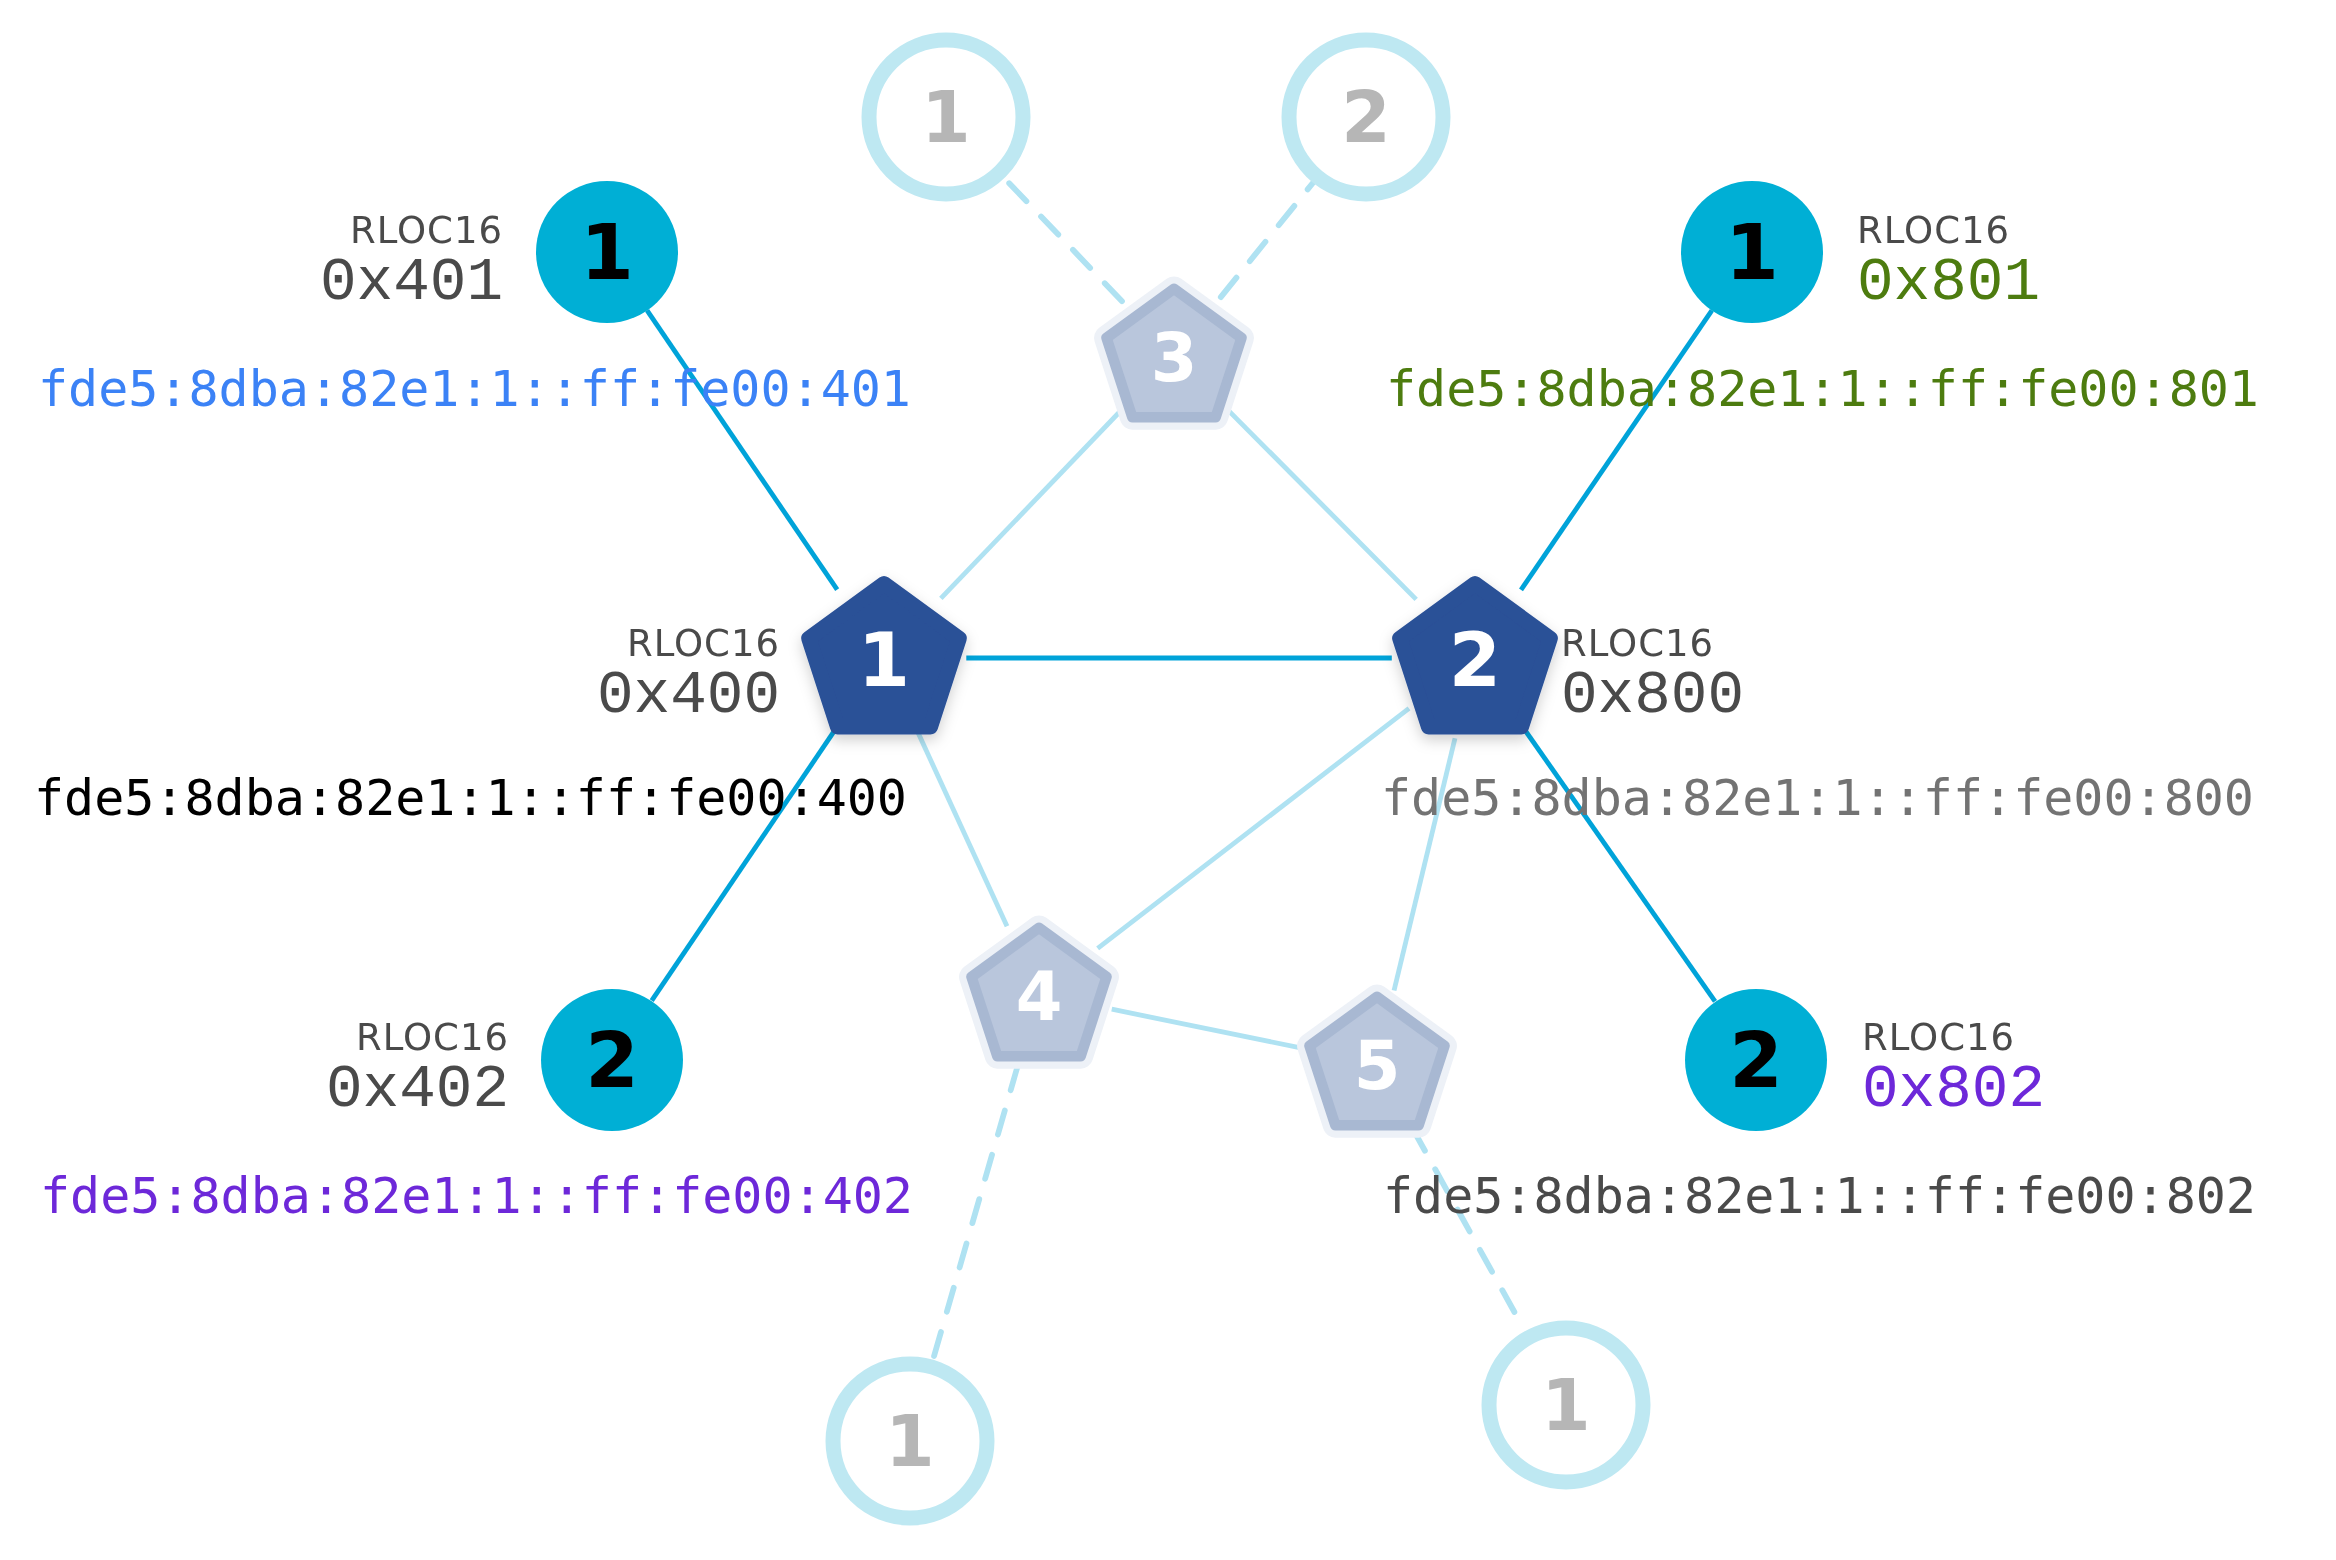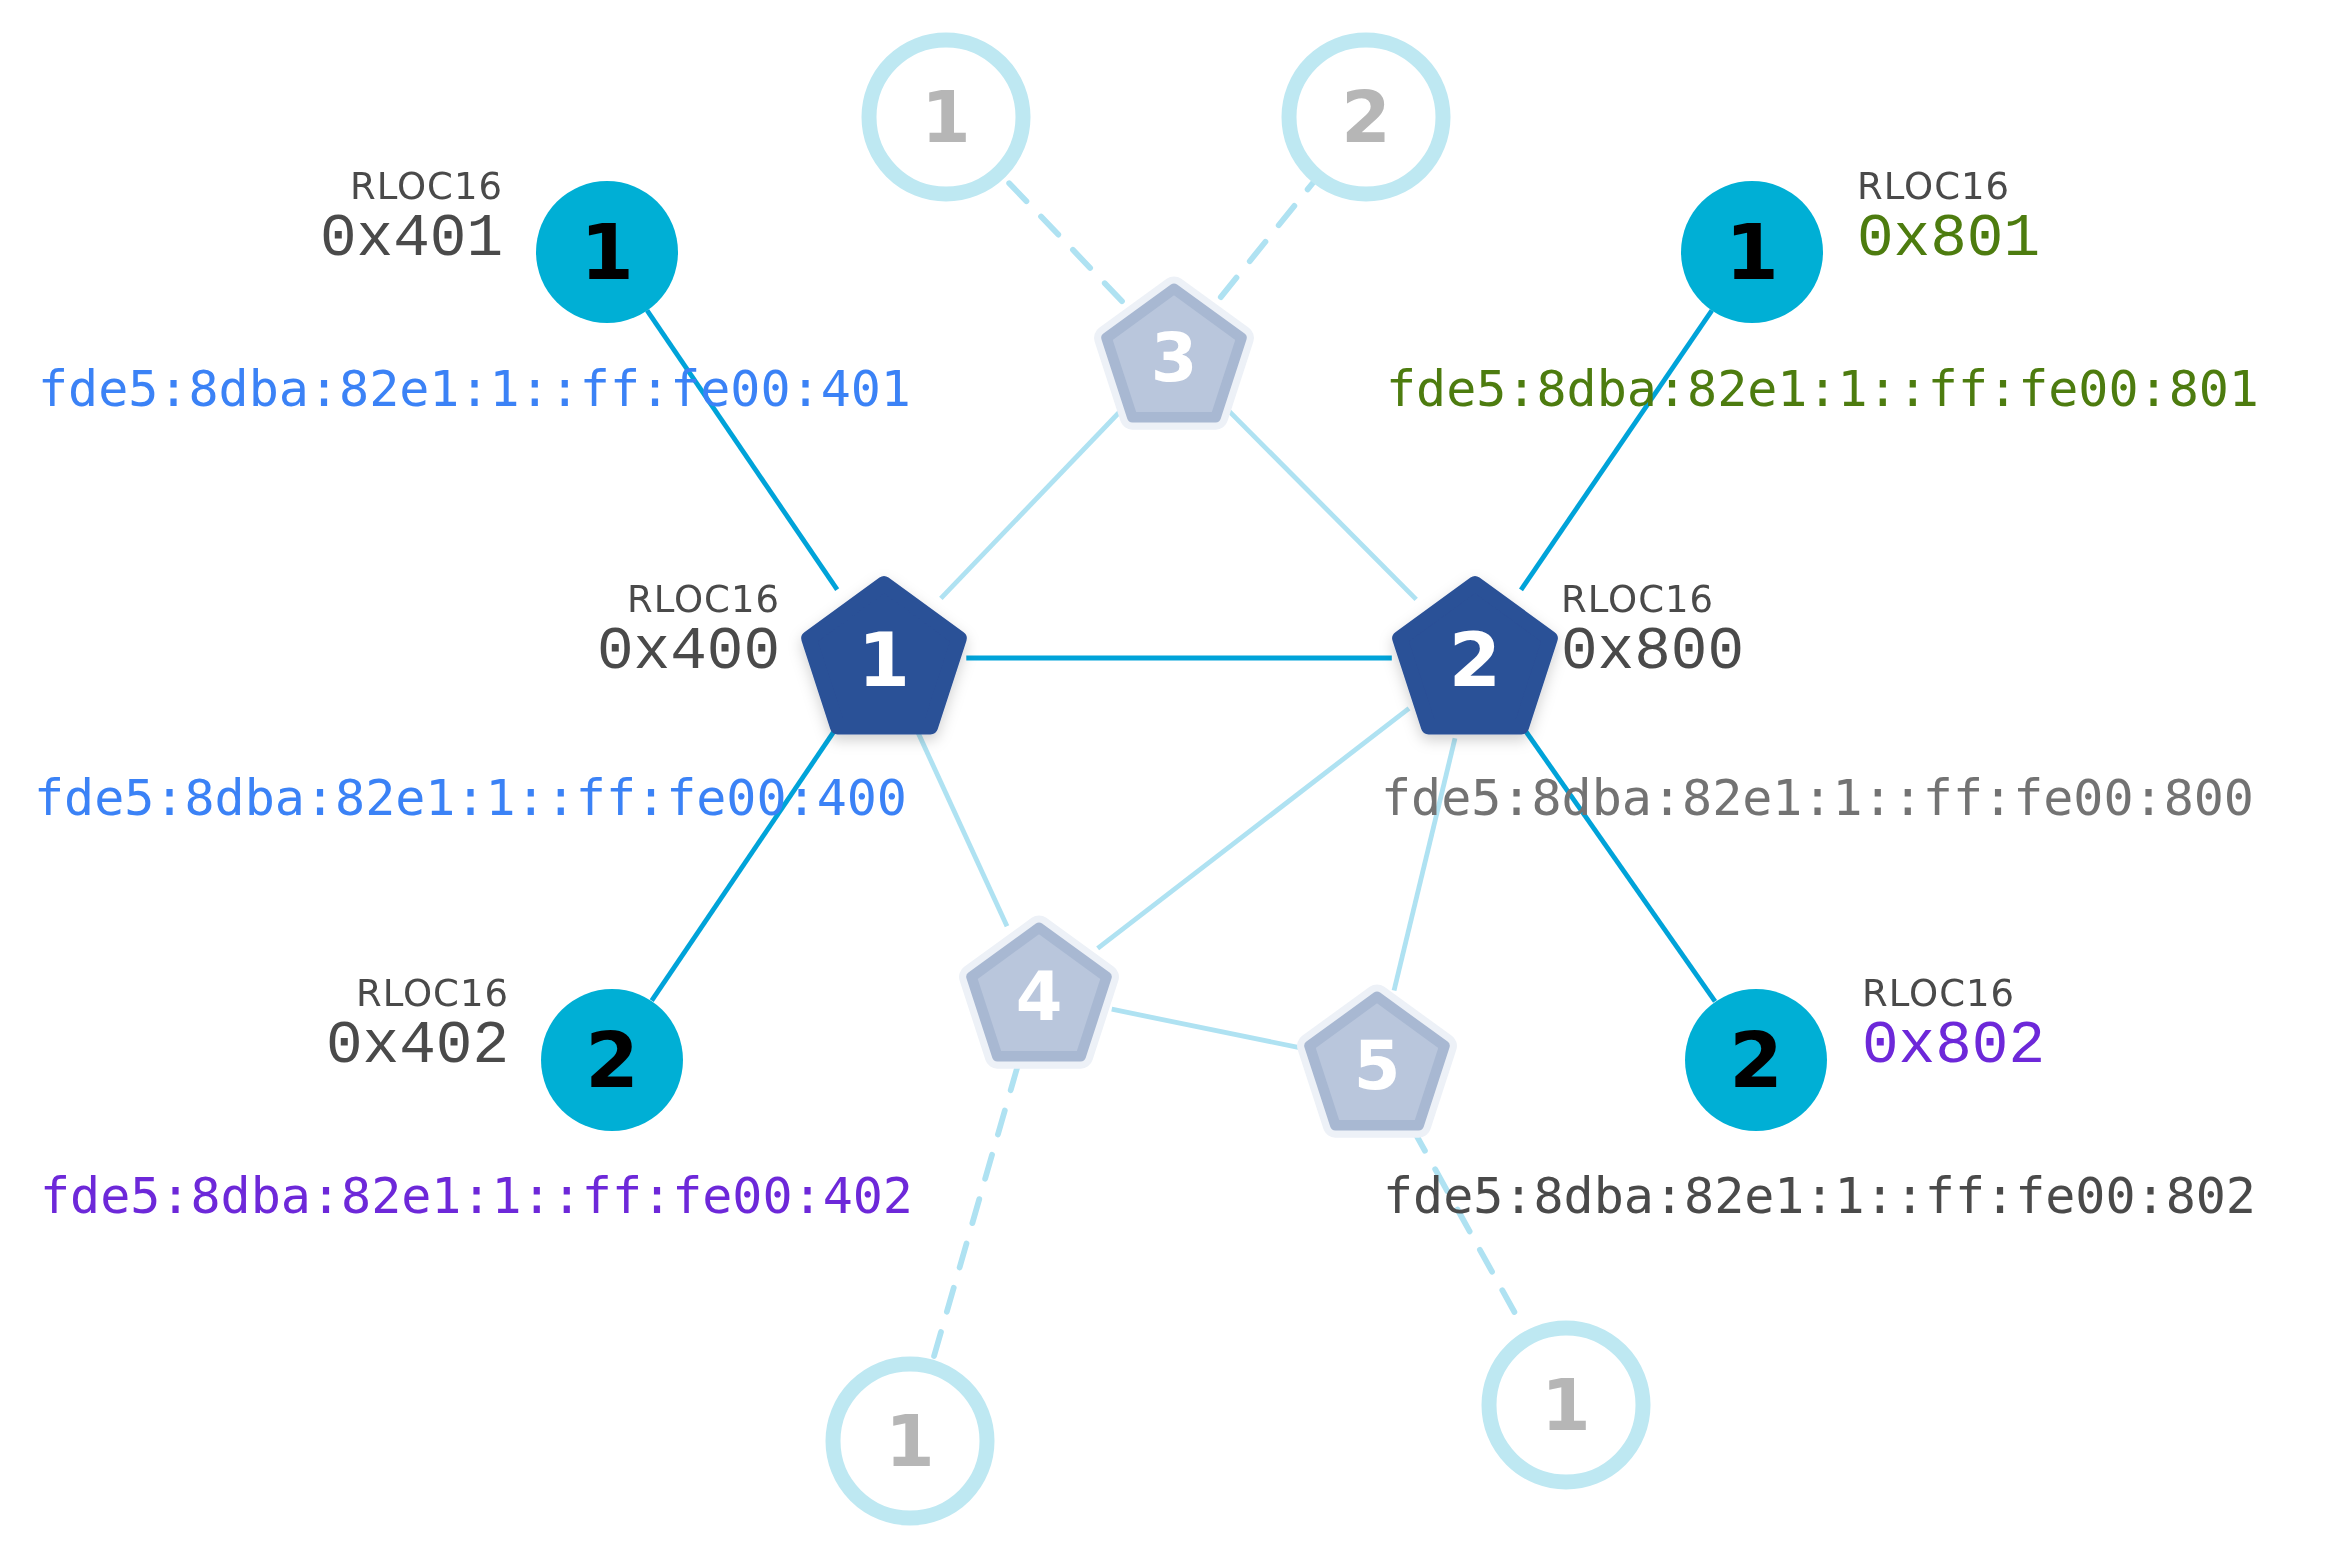--- a/index.html
+++ b/index.html
@@ -75,20 +75,21 @@
     font-weight: bold;
     font-size: 71px;
     color: #B6B6B6;
     line-height: 1;
     user-select: none;
   }
   
   .label-block {
     position: absolute;
     white-space: nowrap;
+    margin-top: 44px;
   }
   .label-block .rloc-key {
     font-family: "DejaVu Sans", sans-serif;
     font-size: 37px;
     color: #4a4a4a;
     letter-spacing: 1px;
     display: block;
     line-height: 1.05;
   }
   .label-block .rloc-val {
@@ -196,21 +197,21 @@
       </div>
       <div class="node hollow" style="left: 1566px; top: 1405px; border-color: rgb(190, 232, 242);">
         <span class="num" style="color: rgb(182, 182, 182);">1</span>
       </div>
     </div>
   <div id="labels">
       <div class="label-block label-left" style="left: 780px; top: 581px; transform: translateX(-100%);">
         <span class="rloc-key" style="color: rgb(74, 74, 74);">RLOC16</span>
         <span class="rloc-val" style="color: rgb(74, 74, 74);">0x400</span>
       </div>
-      <div class="ipv6" style="left: 34px; top: 769px; color: #3b82f6;">fde5:8dba:82e1:1::ff:fe00:400</div>
+      <div class="ipv6" style="left: 34px; top: 769px; color: #000000;">fde5:8dba:82e1:1::ff:fe00:400</div>
       <div class="label-block label-right" style="left: 1561px; top: 581px;">
         <span class="rloc-key" style="color: rgb(74, 74, 74);">RLOC16</span>
         <span class="rloc-val" style="color: rgb(74, 74, 74);">0x800</span>
       </div>
       <div class="ipv6" style="left: 1381px; top: 769px; color: #737373;">fde5:8dba:82e1:1::ff:fe00:800</div>
       <div class="label-block label-left" style="left: 503px; top: 168px; transform: translateX(-100%);">
         <span class="rloc-key" style="color: rgb(74, 74, 74);">RLOC16</span>
         <span class="rloc-val" style="color: rgb(74, 74, 74);">0x401</span>
       </div>
       <div class="ipv6" style="left: 38px; top: 360px; color: #3b82f6;">fde5:8dba:82e1:1::ff:fe00:401</div>

